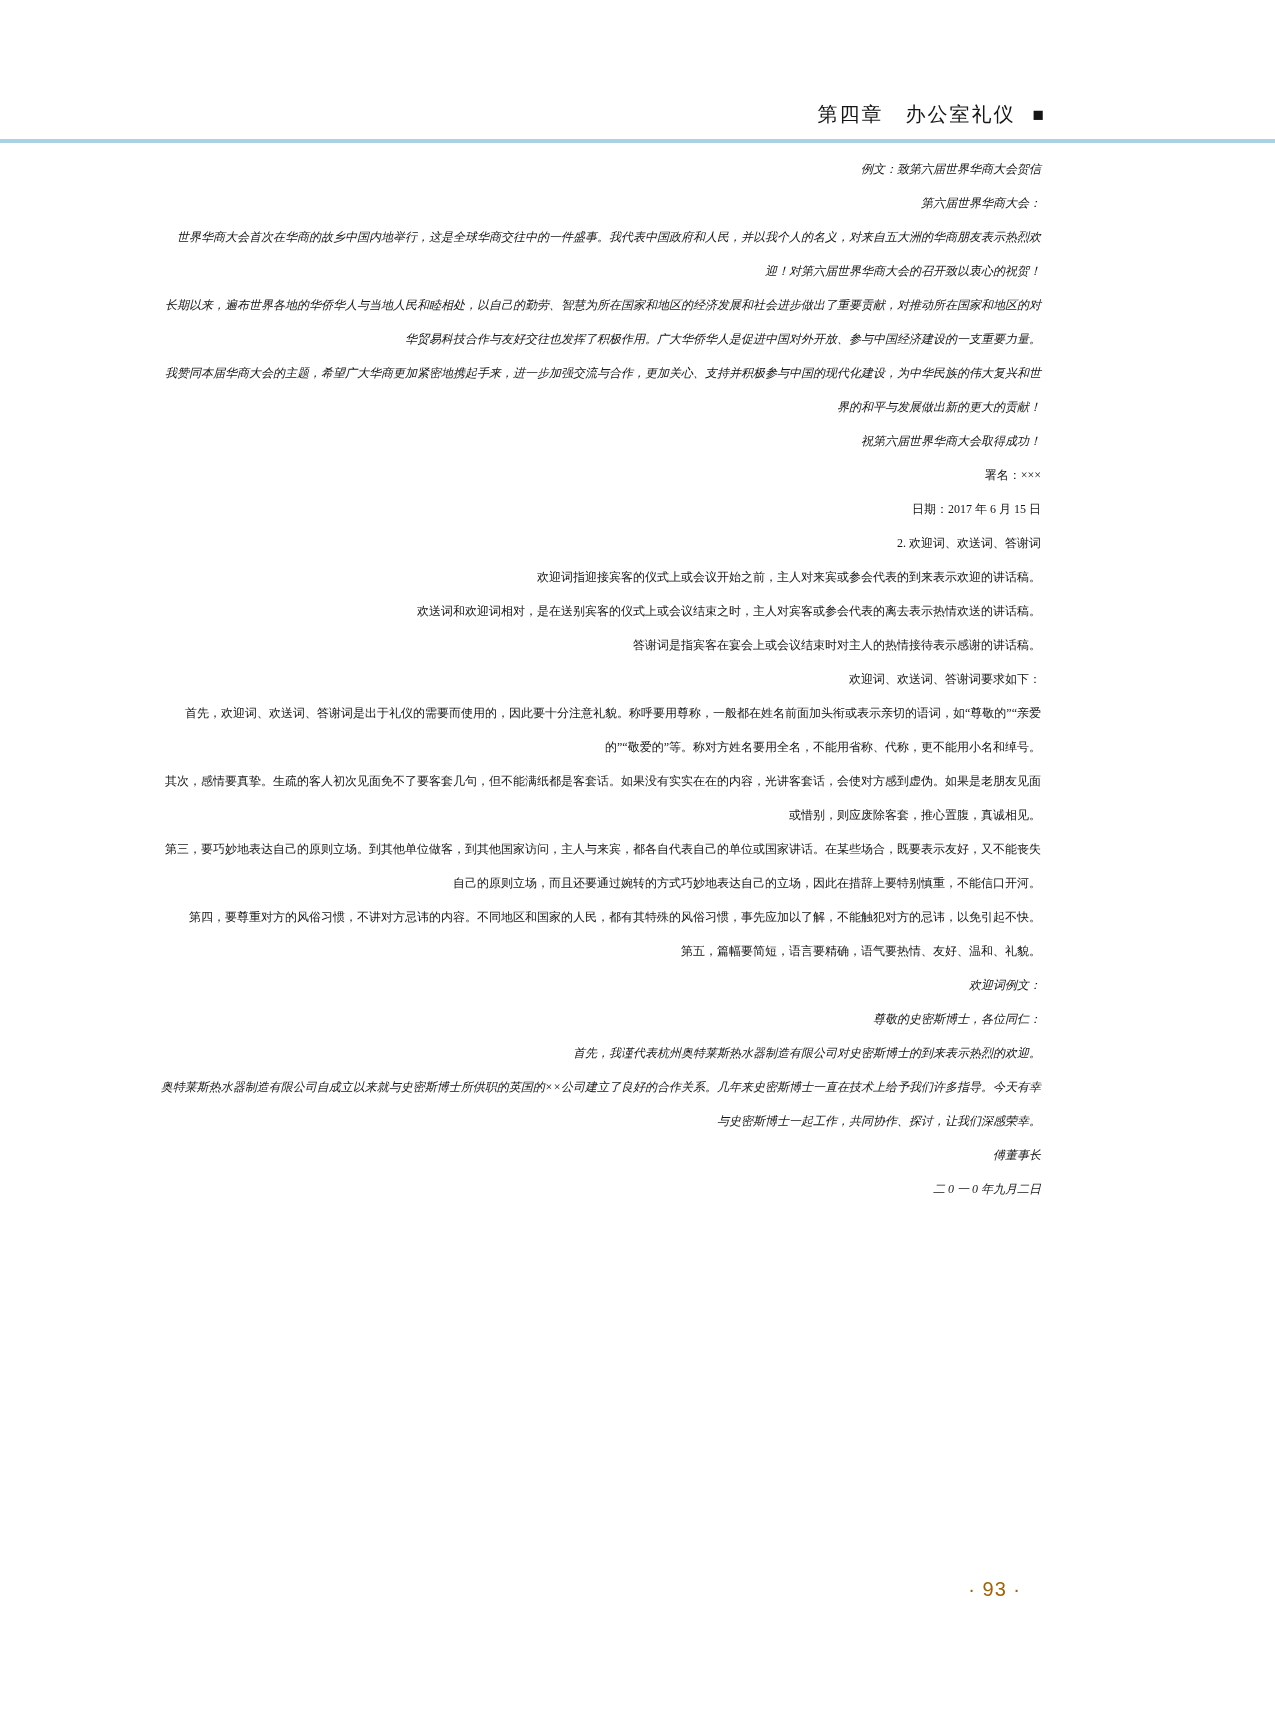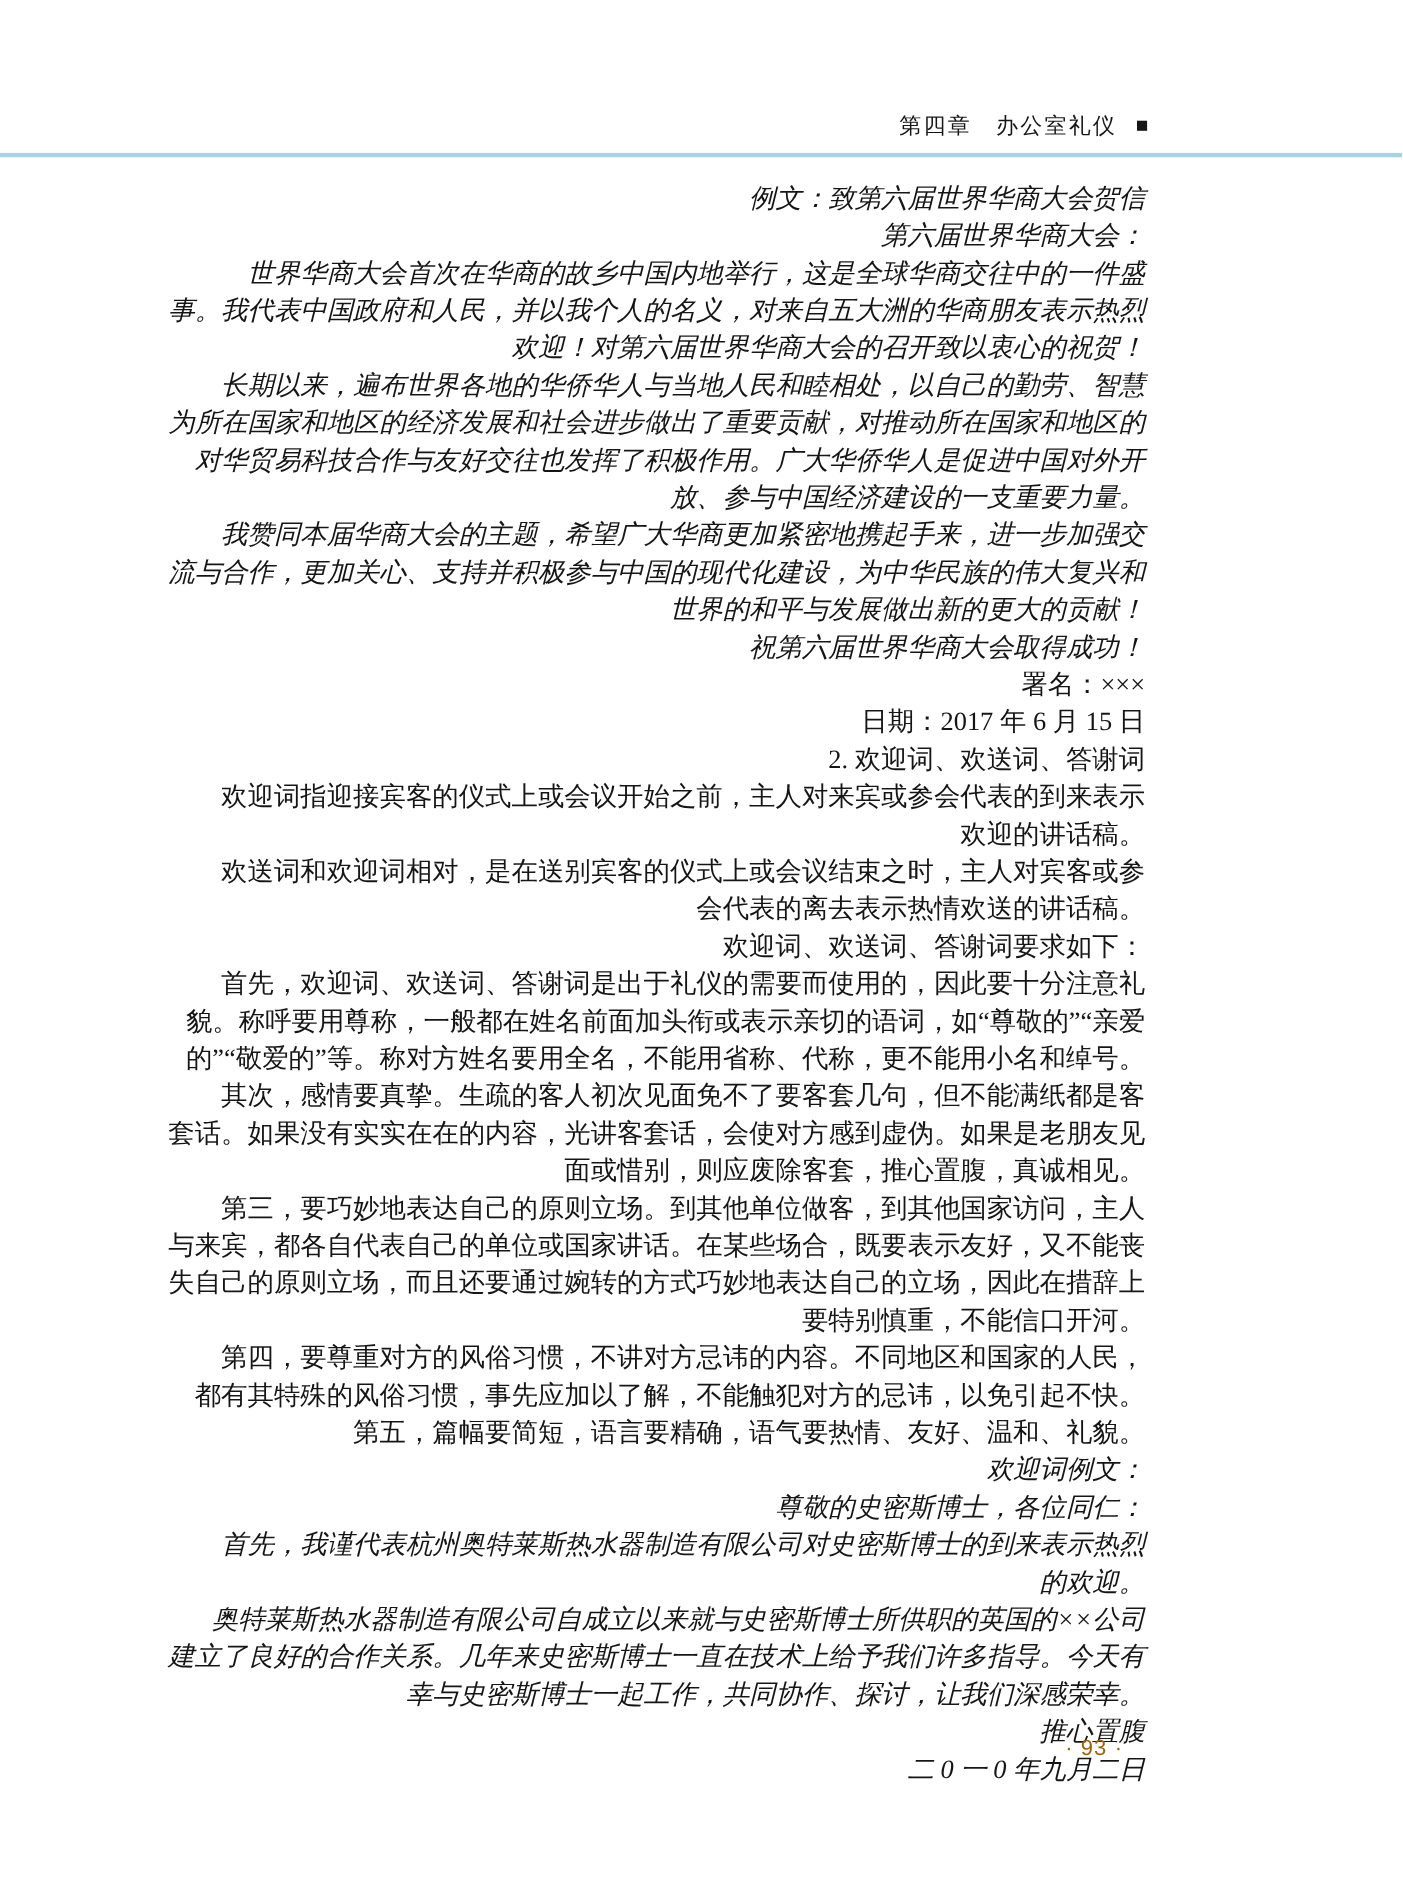--- a/index.html
+++ b/index.html
@@ -28,22 +28,22 @@
     font-size:19px;
     line-height:1;
   }
   .head-rule{
     position:absolute;
     top:139px; left:0;
     width:1275px; height:4px;
   }
   .content{
     position:absolute;
-    top:164px; left:133px; width:908px;
-    font-size:24px;
+    top:152px; left:133px; width:908px;
+    font-size:12px;
     line-height:34px;
     text-align:justify;
   }
   .content p.para{margin:0;padding:0;text-align:right;}
   p.indent{text-indent:2em;}
   p.kai{font-style:italic;}
   p.align-right{text-align:right;text-indent:0;}
   p.pad-sig-name{padding-right:168px;}
   p.pad-sig-date{padding-right:84px;}
   p.pad-close-name{padding-right:95px;}
@@ -75,29 +75,30 @@
       <p class="para kai indent">第六届世界华商大会：</p>
       <p class="para kai indent">世界华商大会首次在华商的故乡中国内地举行，这是全球华商交往中的一件盛事。我代表中国政府和人民，并以我个人的名义，对来自五大洲的华商朋友表示热烈欢迎！对第六届世界华商大会的召开致以衷心的祝贺！</p>
       <p class="para kai indent">长期以来，遍布世界各地的华侨华人与当地人民和睦相处，以自己的勤劳、智慧为所在国家和地区的经济发展和社会进步做出了重要贡献，对推动所在国家和地区的对华贸易科技合作与友好交往也发挥了积极作用。广大华侨华人是促进中国对外开放、参与中国经济建设的一支重要力量。</p>
       <p class="para kai indent">我赞同本届华商大会的主题，希望广大华商更加紧密地携起手来，进一步加强交流与合作，更加关心、支持并积极参与中国的现代化建设，为中华民族的伟大复兴和世界的和平与发展做出新的更大的贡献！</p>
       <p class="para kai indent">祝第六届世界华商大会取得成功！</p>
       <p class="para align-right pad-sig-name">署名：×××</p>
       <p class="para align-right pad-sig-date">日期：2017 年 6 月 15 日</p>
       <p class="para indent">2. 欢迎词、欢送词、答谢词</p>
       <p class="para indent">欢迎词指迎接宾客的仪式上或会议开始之前，主人对来宾或参会代表的到来表示欢迎的讲话稿。</p>
       <p class="para indent">欢送词和欢迎词相对，是在送别宾客的仪式上或会议结束之时，主人对宾客或参会代表的离去表示热情欢送的讲话稿。</p>
+      <p class="para indent">答谢词是指宾客在宴会上或会议结束时对主人的热情接待表示感谢的讲话稿。</p>
       <p class="para indent">欢迎词、欢送词、答谢词要求如下：</p>
       <p class="para indent">首先，欢迎词、欢送词、答谢词是出于礼仪的需要而使用的，因此要十分注意礼貌。称呼要用尊称，一般都在姓名前面加头衔或表示亲切的语词，如“尊敬的”“亲爱的”“敬爱的”等。称对方姓名要用全名，不能用省称、代称，更不能用小名和绰号。</p>
       <p class="para indent">其次，感情要真挚。生疏的客人初次见面免不了要客套几句，但不能满纸都是客套话。如果没有实实在在的内容，光讲客套话，会使对方感到虚伪。如果是老朋友见面或惜别，则应废除客套，推心置腹，真诚相见。</p>
       <p class="para indent">第三，要巧妙地表达自己的原则立场。到其他单位做客，到其他国家访问，主人与来宾，都各自代表自己的单位或国家讲话。在某些场合，既要表示友好，又不能丧失自己的原则立场，而且还要通过婉转的方式巧妙地表达自己的立场，因此在措辞上要特别慎重，不能信口开河。</p>
       <p class="para indent">第四，要尊重对方的风俗习惯，不讲对方忌讳的内容。不同地区和国家的人民，都有其特殊的风俗习惯，事先应加以了解，不能触犯对方的忌讳，以免引起不快。</p>
       <p class="para indent">第五，篇幅要简短，语言要精确，语气要热情、友好、温和、礼貌。</p>
       <p class="para kai indent">欢迎词例文：</p>
       <p class="para kai indent">尊敬的史密斯博士，各位同仁：</p>
       <p class="para kai indent">首先，我谨代表杭州奥特莱斯热水器制造有限公司对史密斯博士的到来表示热烈的欢迎。</p>
       <p class="para kai indent">奥特莱斯热水器制造有限公司自成立以来就与史密斯博士所供职的英国的××公司建立了良好的合作关系。几年来史密斯博士一直在技术上给予我们许多指导。今天有幸与史密斯博士一起工作，共同协作、探讨，让我们深感荣幸。</p>
-      <p class="para kai align-right pad-close-name">推心置腹</p>
+      <p class="para kai align-right pad-close-name">傅董事长</p>
       <p class="para kai align-right pad-close-date">二 0 一 0 年九月二日</p>
     </main>
 
   <div class="page-number">· 93 ·</div>
 
 </div>
 
 </body></html>

